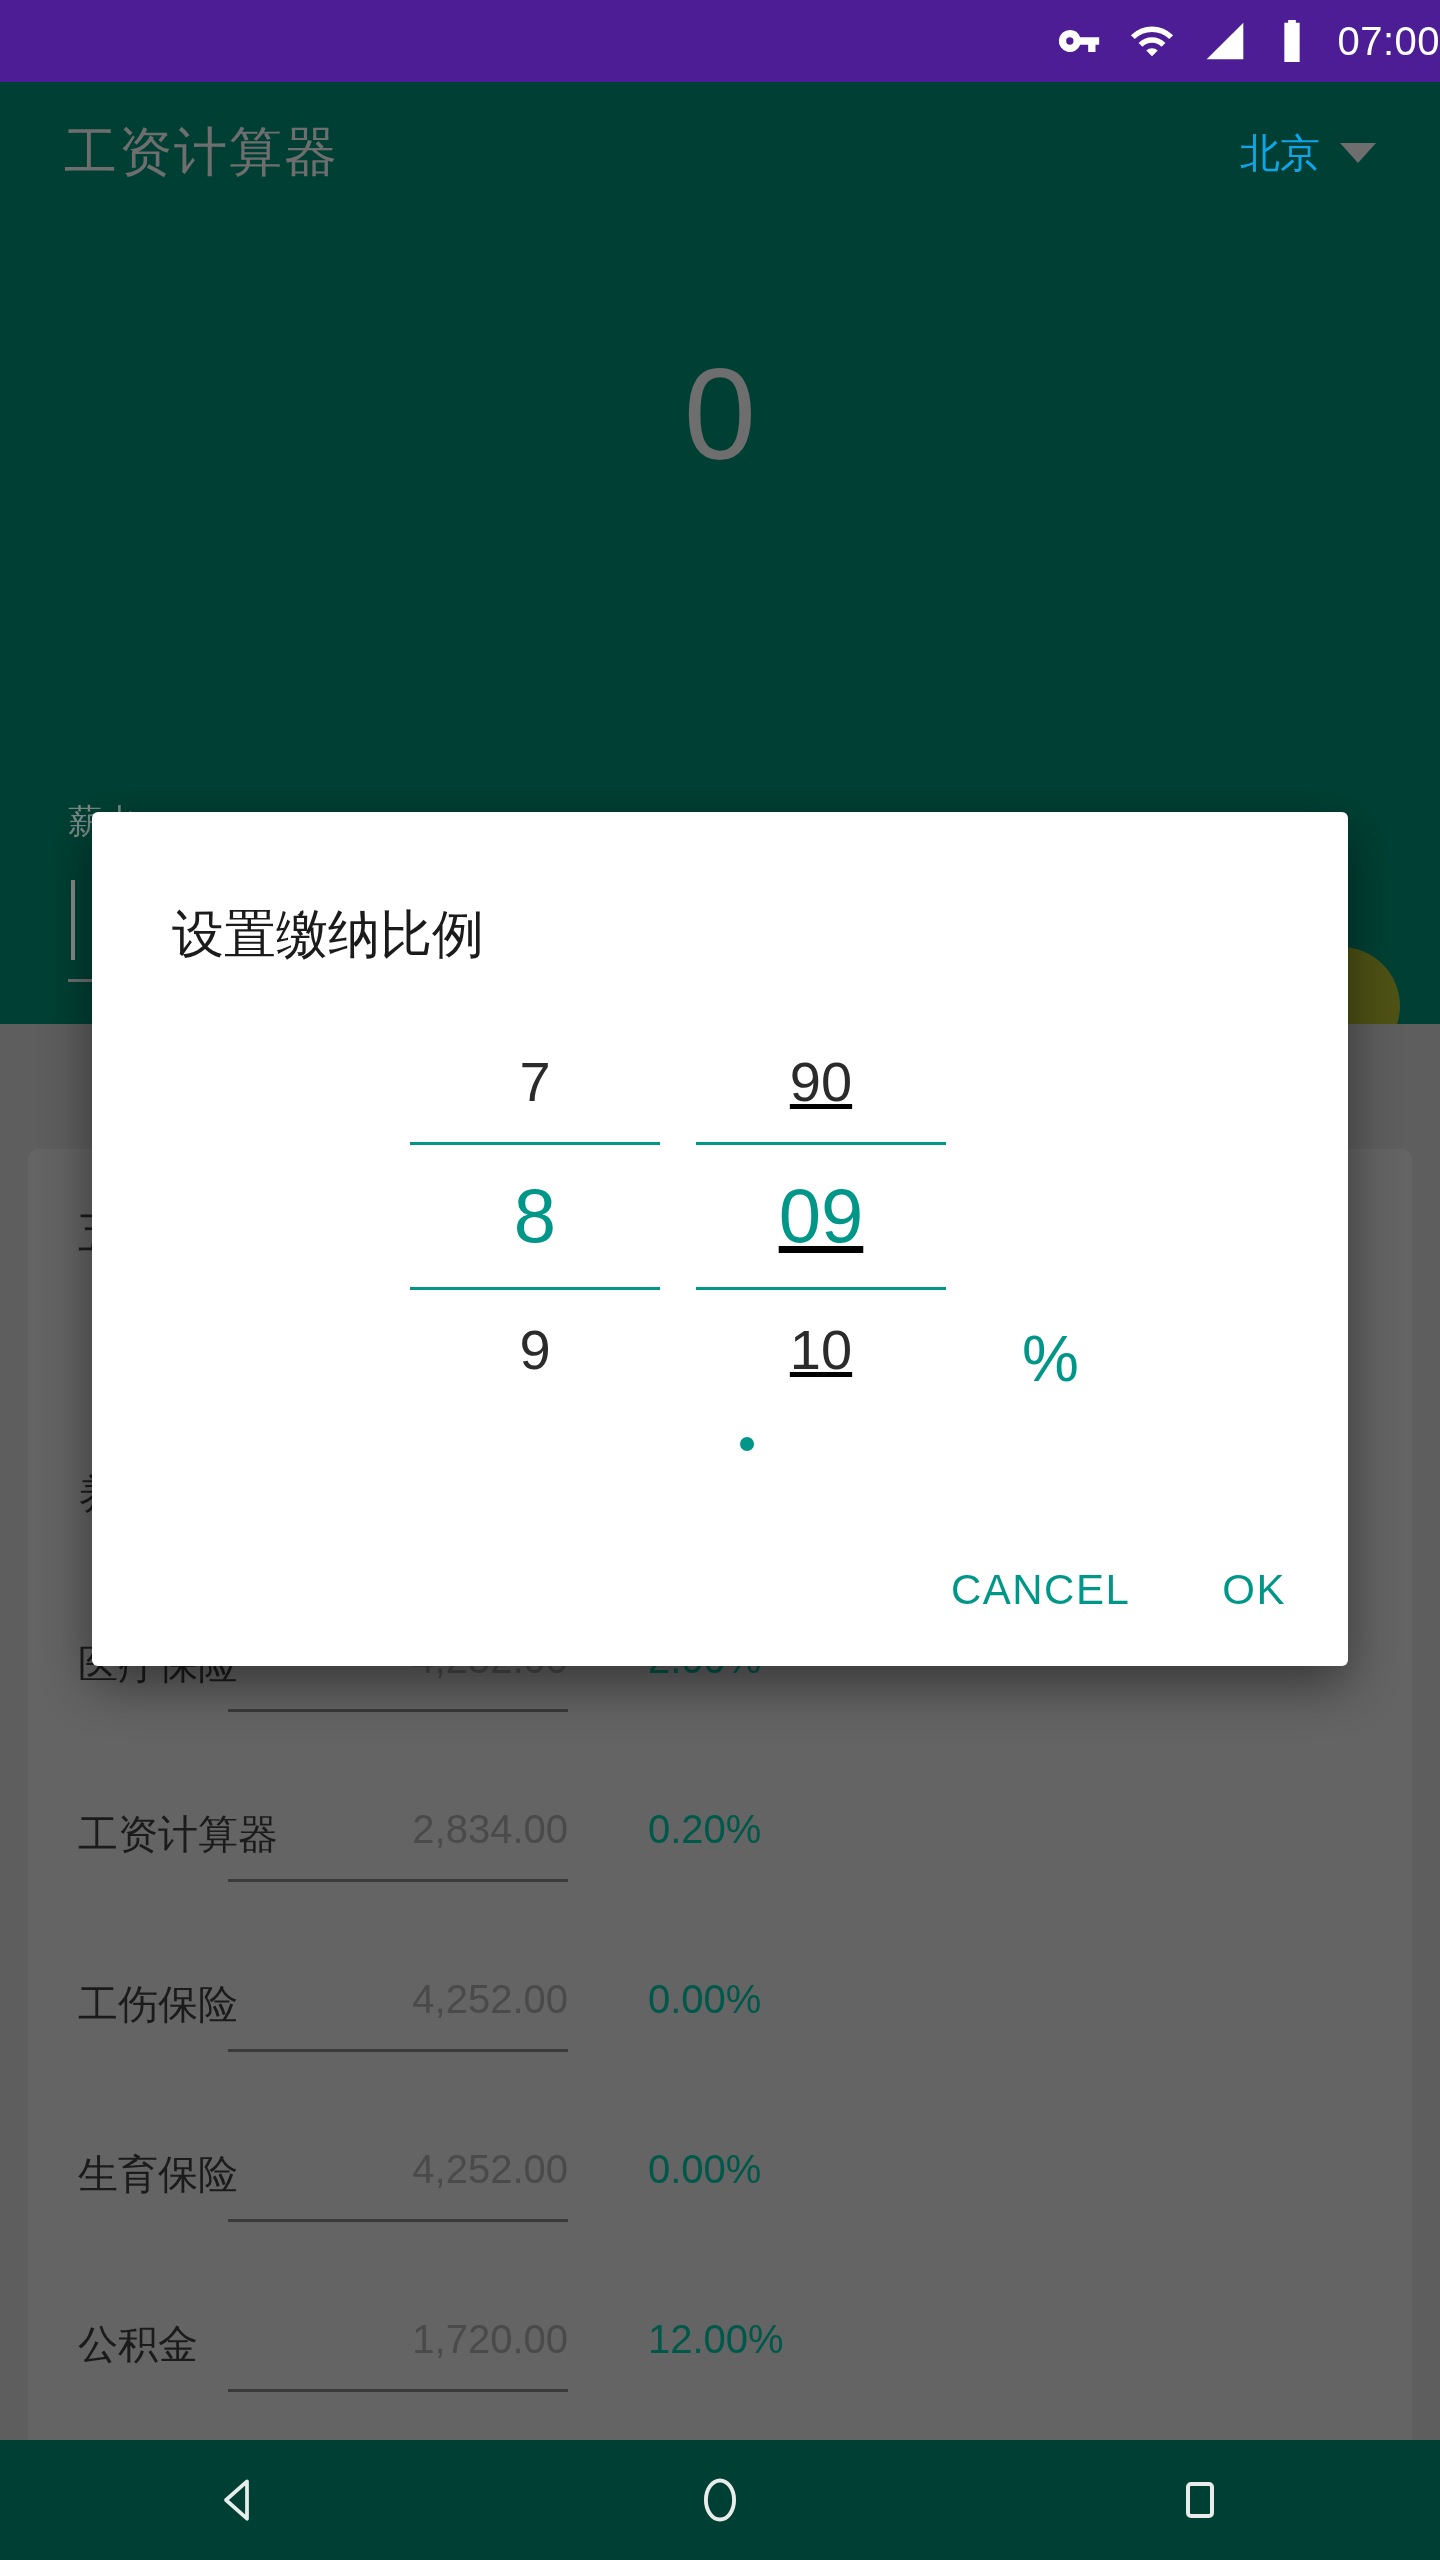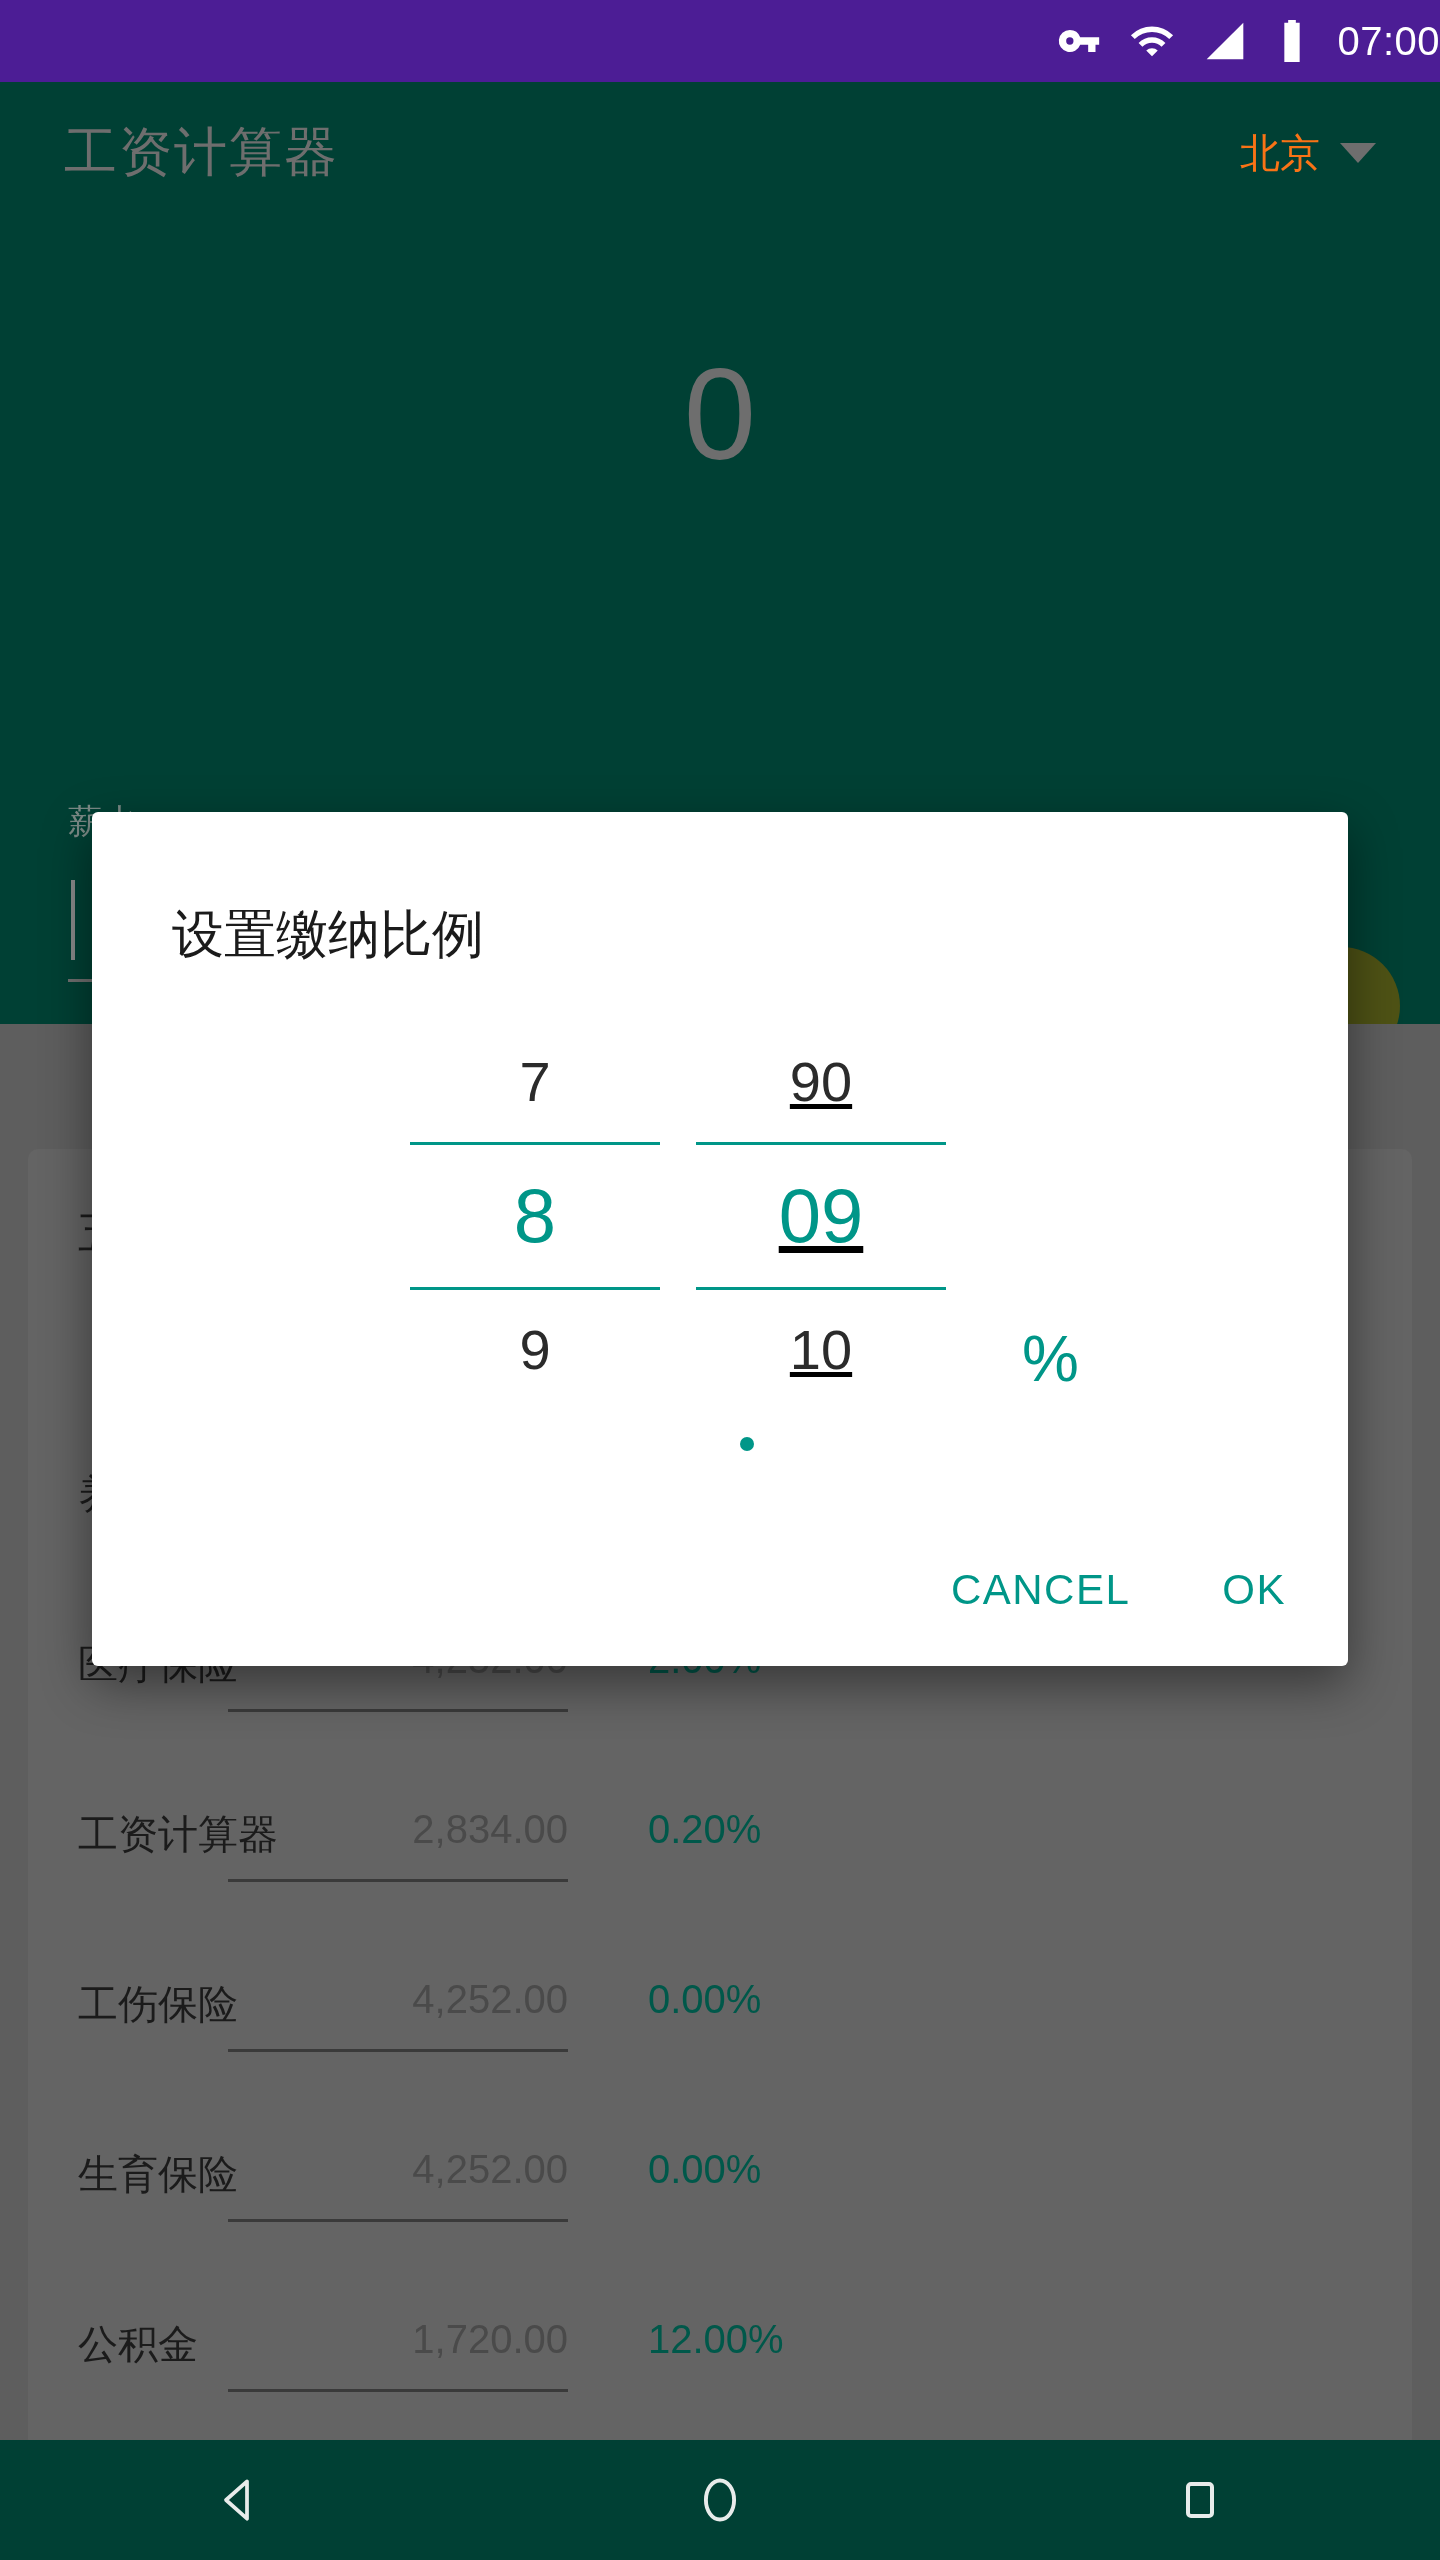--- a/index.html
+++ b/index.html
@@ -21,21 +21,21 @@
   .sb-clock{ color:#ffffff; font-size:40px; letter-spacing:0.5px; }
 
   
   .appbar{
     position:absolute; top:82px; left:0; width:1440px; height:142px;
     background:#004034; display:flex; align-items:center;
     padding:0 64px; justify-content:space-between;
   }
   .app-title{ color:#6e6e6e; font-size:53px; letter-spacing:2px; }
   .city-wrap{ display:flex; align-items:center; gap:20px; }
-  .city-name{ color:#f97316; font-size:40px; }
+  .city-name{ color:#0ea5e9; font-size:40px; }
   .caret{
     width:0;height:0;border-left:18px solid transparent;
     border-right:18px solid transparent;border-top:20px solid #6e6e6e;
   }
 
   
   .hero{
     position:absolute; top:224px; left:0; width:1440px; height:800px;
     background:#004034;
   }

